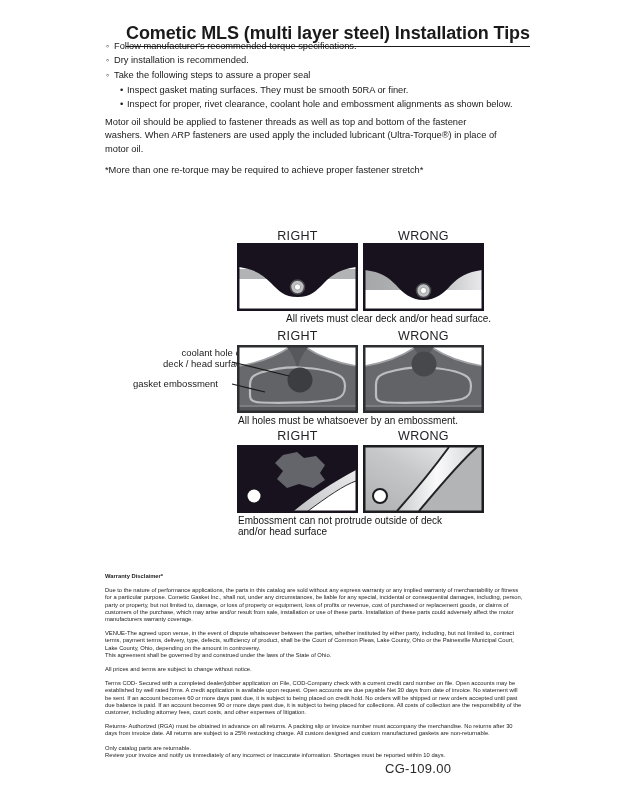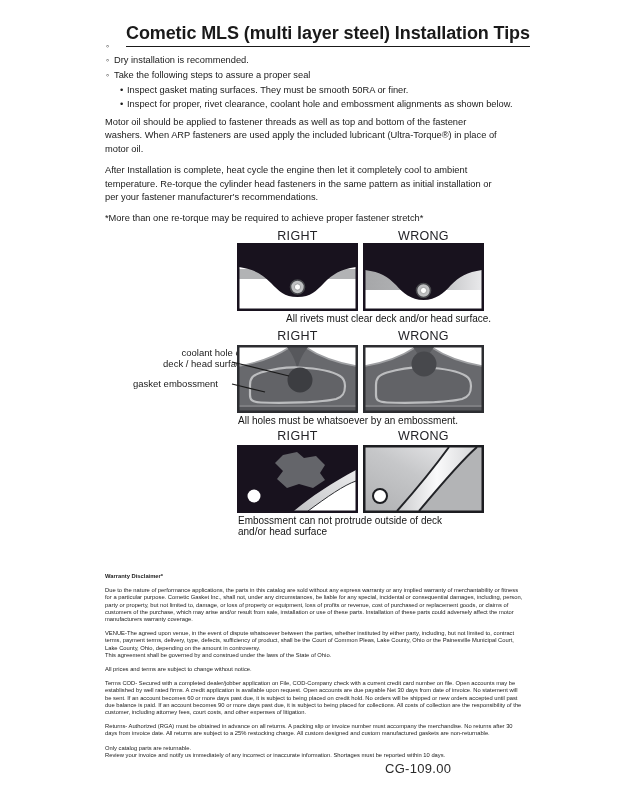--- a/index.html
+++ b/index.html
@@ -47,20 +47,21 @@
   .doc-number { left: 385px; top: 761px; font-size: 13px; letter-spacing: 0.3px; color: #2a2a2a; }
 </style>
 </head>
 <body>
 
 <h1 class="abs page-title">Cometic MLS (multi layer steel) Installation Tips</h1>
 
 <div class="abs tips">
   <div class="tip-line">
     <span class="marker">◦</span>
+    <span>Follow manufacturer's recommended torque specifications.</span>
   </div>
   <div class="tip-line">
     <span class="marker">◦</span>
     <span>Dry installation is recommended.</span>
   </div>
   <div class="tip-line">
     <span class="marker">◦</span>
     <span>Take the following steps to assure a proper seal</span>
   </div>
   <div class="tip-line sub">
@@ -68,21 +69,20 @@
     <span>Inspect gasket mating surfaces.  They must be smooth 50RA or finer.</span>
   </div>
   <div class="tip-line sub">
     <span class="marker">•</span>
     <span>Inspect for proper, rivet clearance, coolant hole and embossment alignments as shown below.</span>
   </div>
 </div>
 
 <div class="abs diesel">
   <p>Motor oil should be applied to fastener threads as well as top and bottom of the fastener washers. When ARP fasteners are used apply the included lubricant (Ultra-Torque®) in place of motor oil.</p>
-  <p>After Installation is complete, heat cycle the engine then let it completely cool to ambient temperature. Re-torque the cylinder head fasteners in the same pattern as initial installation or per your fastener manufacturer's recommendations.</p>
   <p>*More than one re-torque may be required to achieve proper fastener stretch*</p>
 </div>
 
 <div class="abs fig-label" style="left:237px; top:229px;">RIGHT</div>
 <div class="abs fig-label" style="left:363px; top:229px;">WRONG</div>
 
 <svg class="abs fig-box" style="left:237px; top:243px;" viewBox="0 0 121 68">
   <rect x="0" y="0" width="121" height="68" fill="#ffffff"></rect>
   <rect x="2" y="26" width="117" height="10" fill="#b2b3b5"></rect>
   <path d="M2,2 H119 V24 C103,26.5 96,31 87,40 C79,48 74,54 60.5,54 C47,54 42,48 34,40 C25,31 18,26.5 2,24 Z" fill="#18121e"></path>

